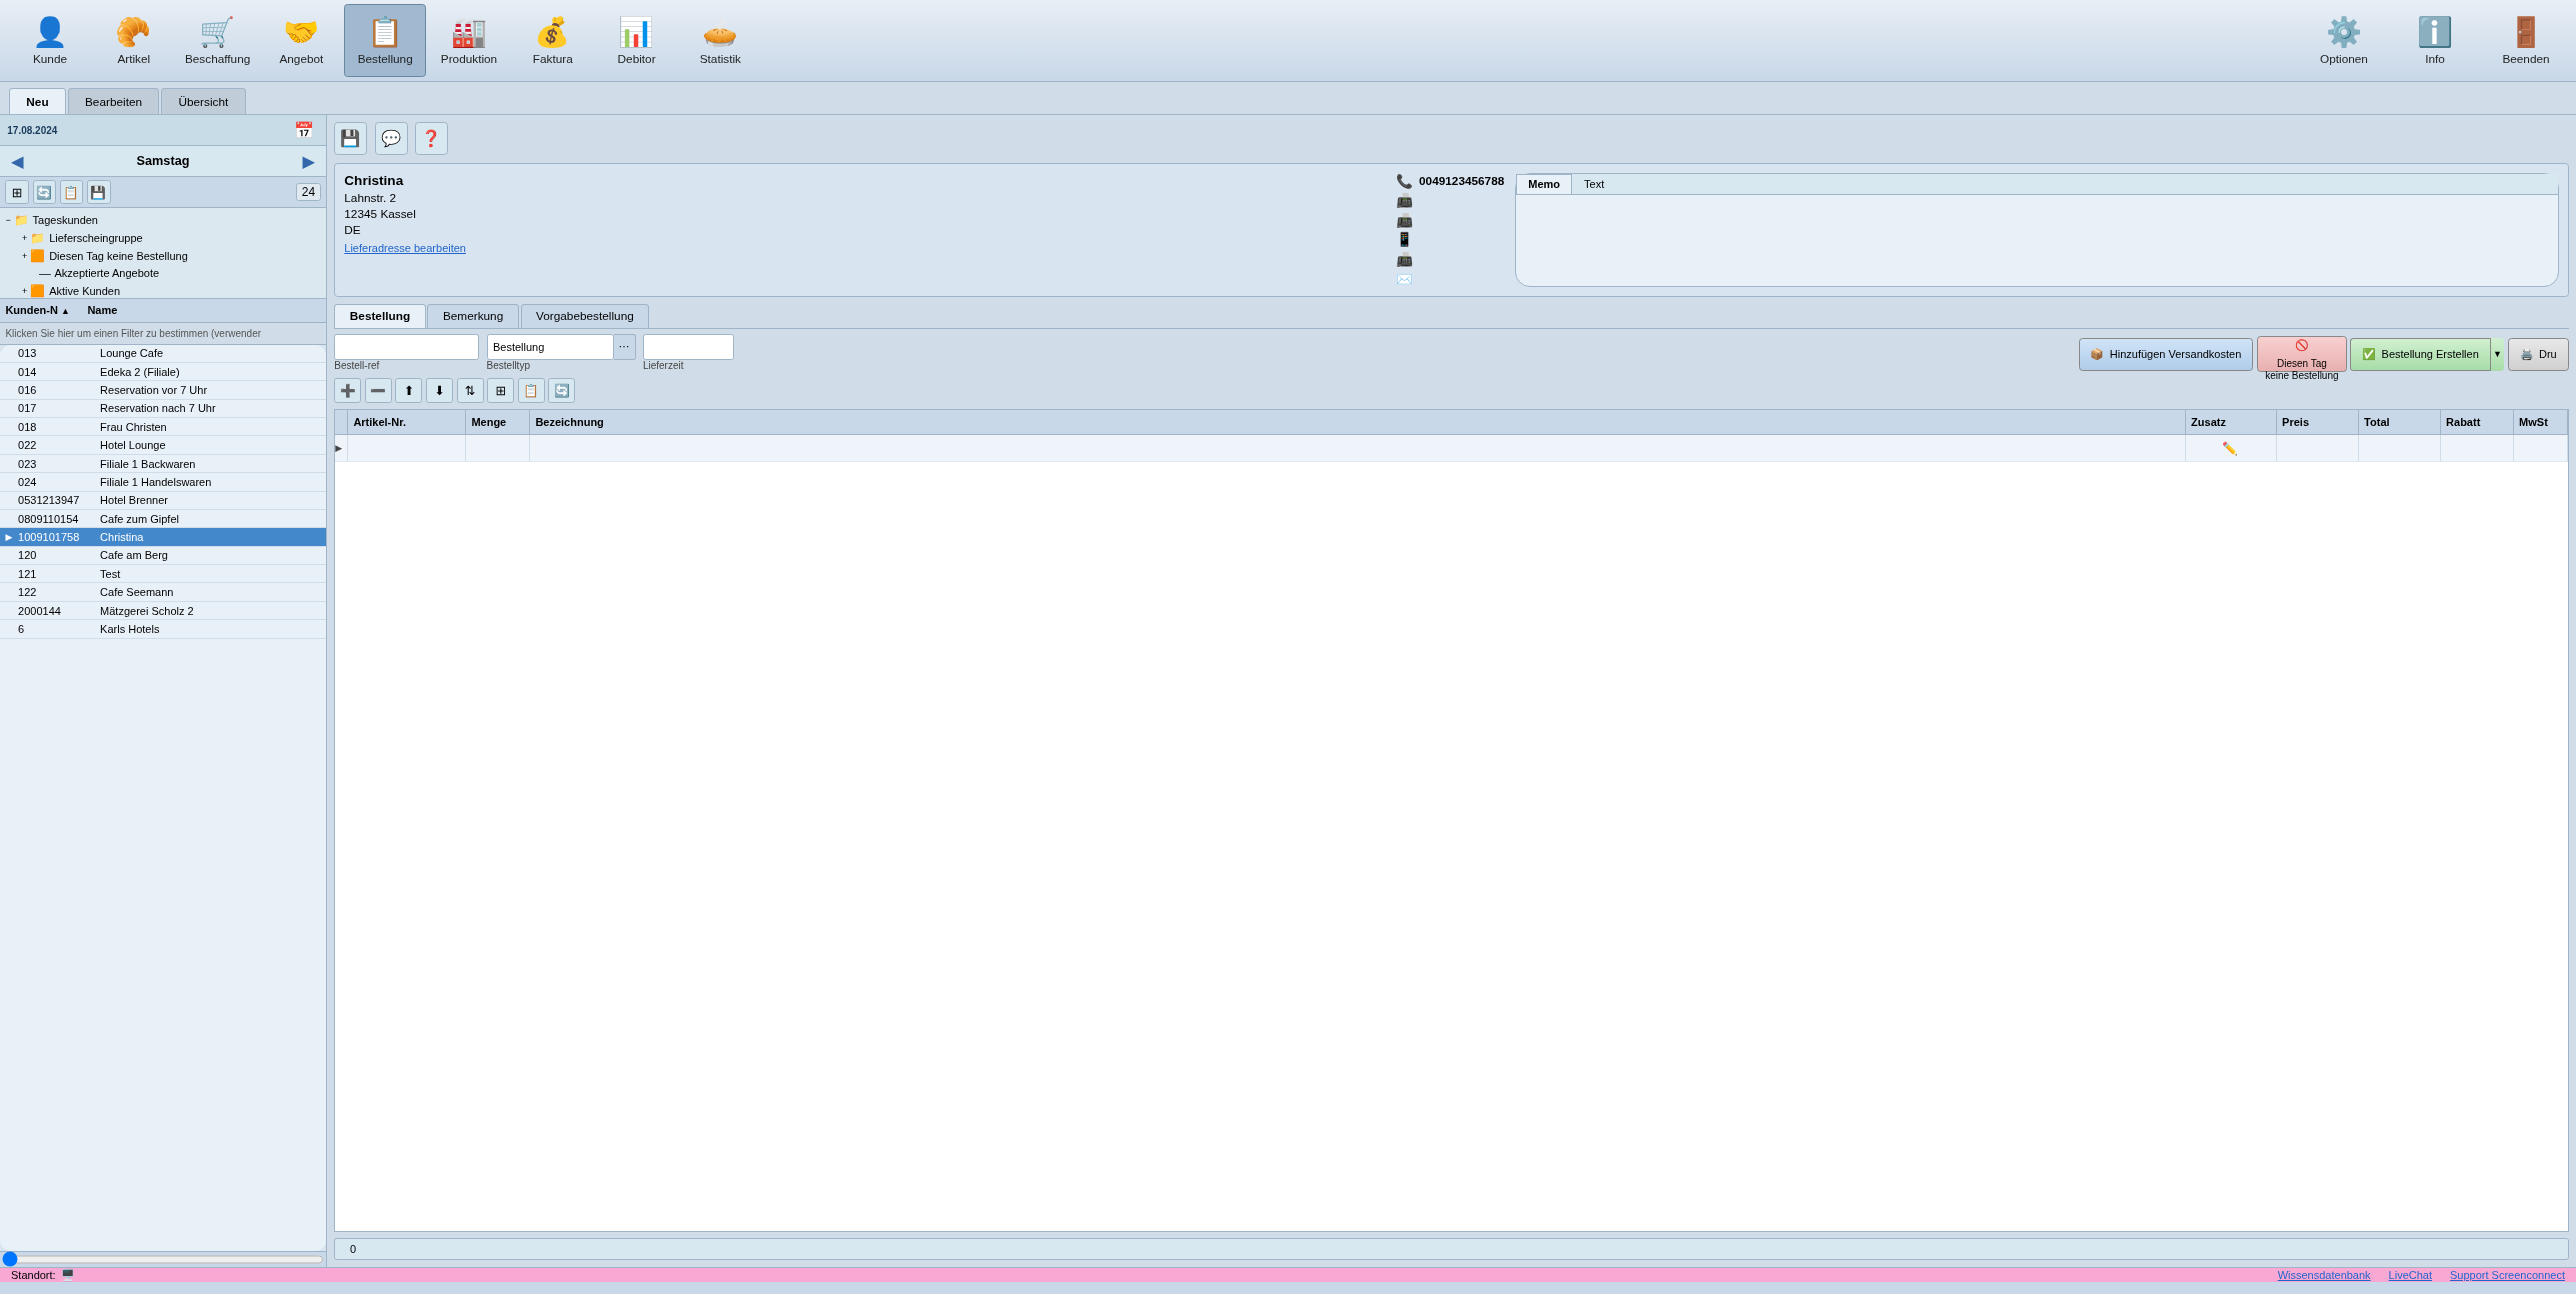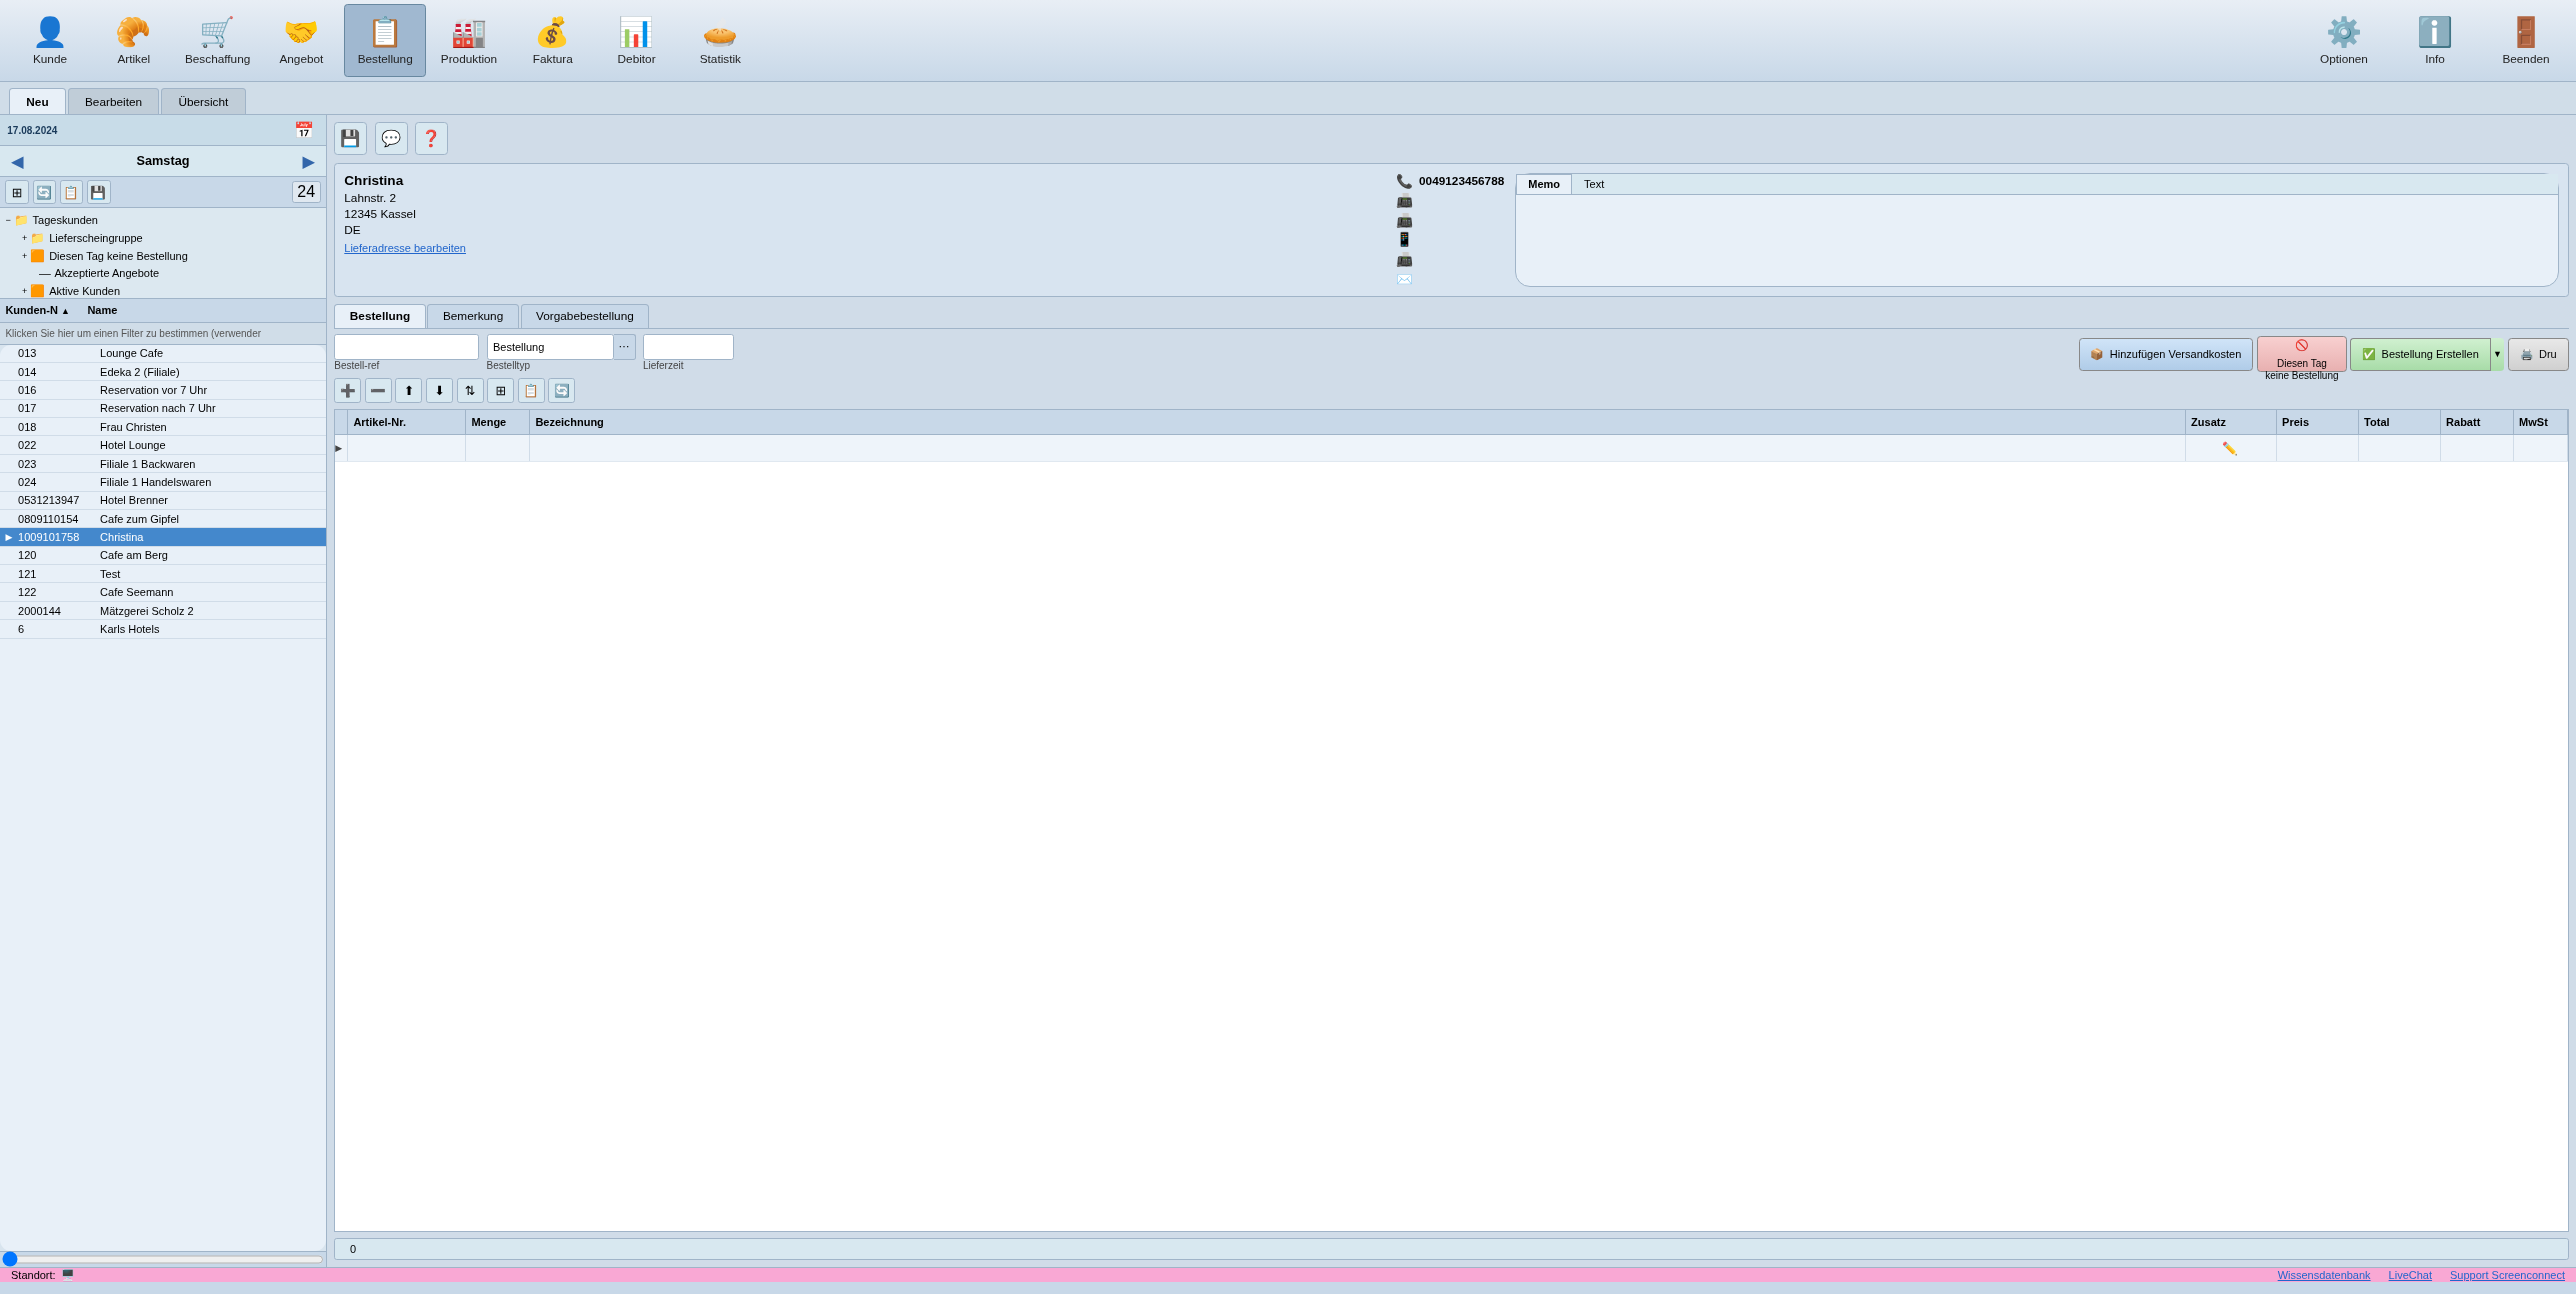--- a/index.html
+++ b/index.html
@@ -74,21 +74,21 @@
       background: #c8d8e8; border-bottom: 0.9px solid #a0b4c8;
       padding: 2.7px 5.4px; height: 31px; gap: 3.6px;
     }
     .left-tool-btn {
       width: 23.6px; height: 23.6px; background: #d8e8f0; border: 0.9px solid #a0b4c8;
       border-radius: 2.7px; cursor: pointer; display: flex; align-items: center; justify-content: center;
       font-size: 12.7px;
     }
     .badge {
       background: #e0e8f0; border: 0.9px solid #a0b4c8; border-radius: 2.7px;
-      padding: 0.9px 4.5px; font-size: 16px; margin-left: auto;
+      padding: 0.9px 4.5px; font-size: 12px; margin-left: auto;
     }
 
     
     #tree-area {
       flex: 0 0 91px; overflow-y: auto; background: #dce8f0;
       border-bottom: 0.9px solid #a0b4c8; padding: 3.6px 0;
     }
     .tree-item {
       display: flex; align-items: center; padding: 1.8px 5.4px;
       cursor: pointer; font-size: 11px; white-space: nowrap;

